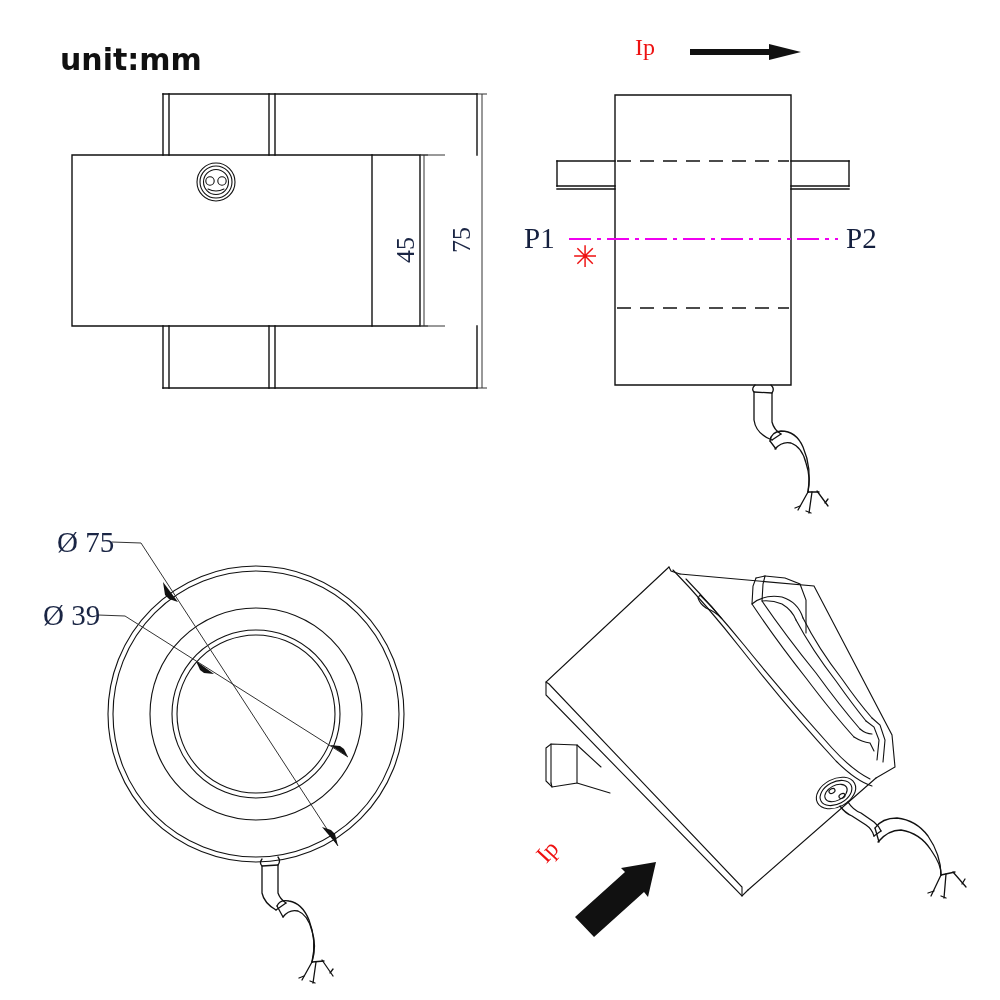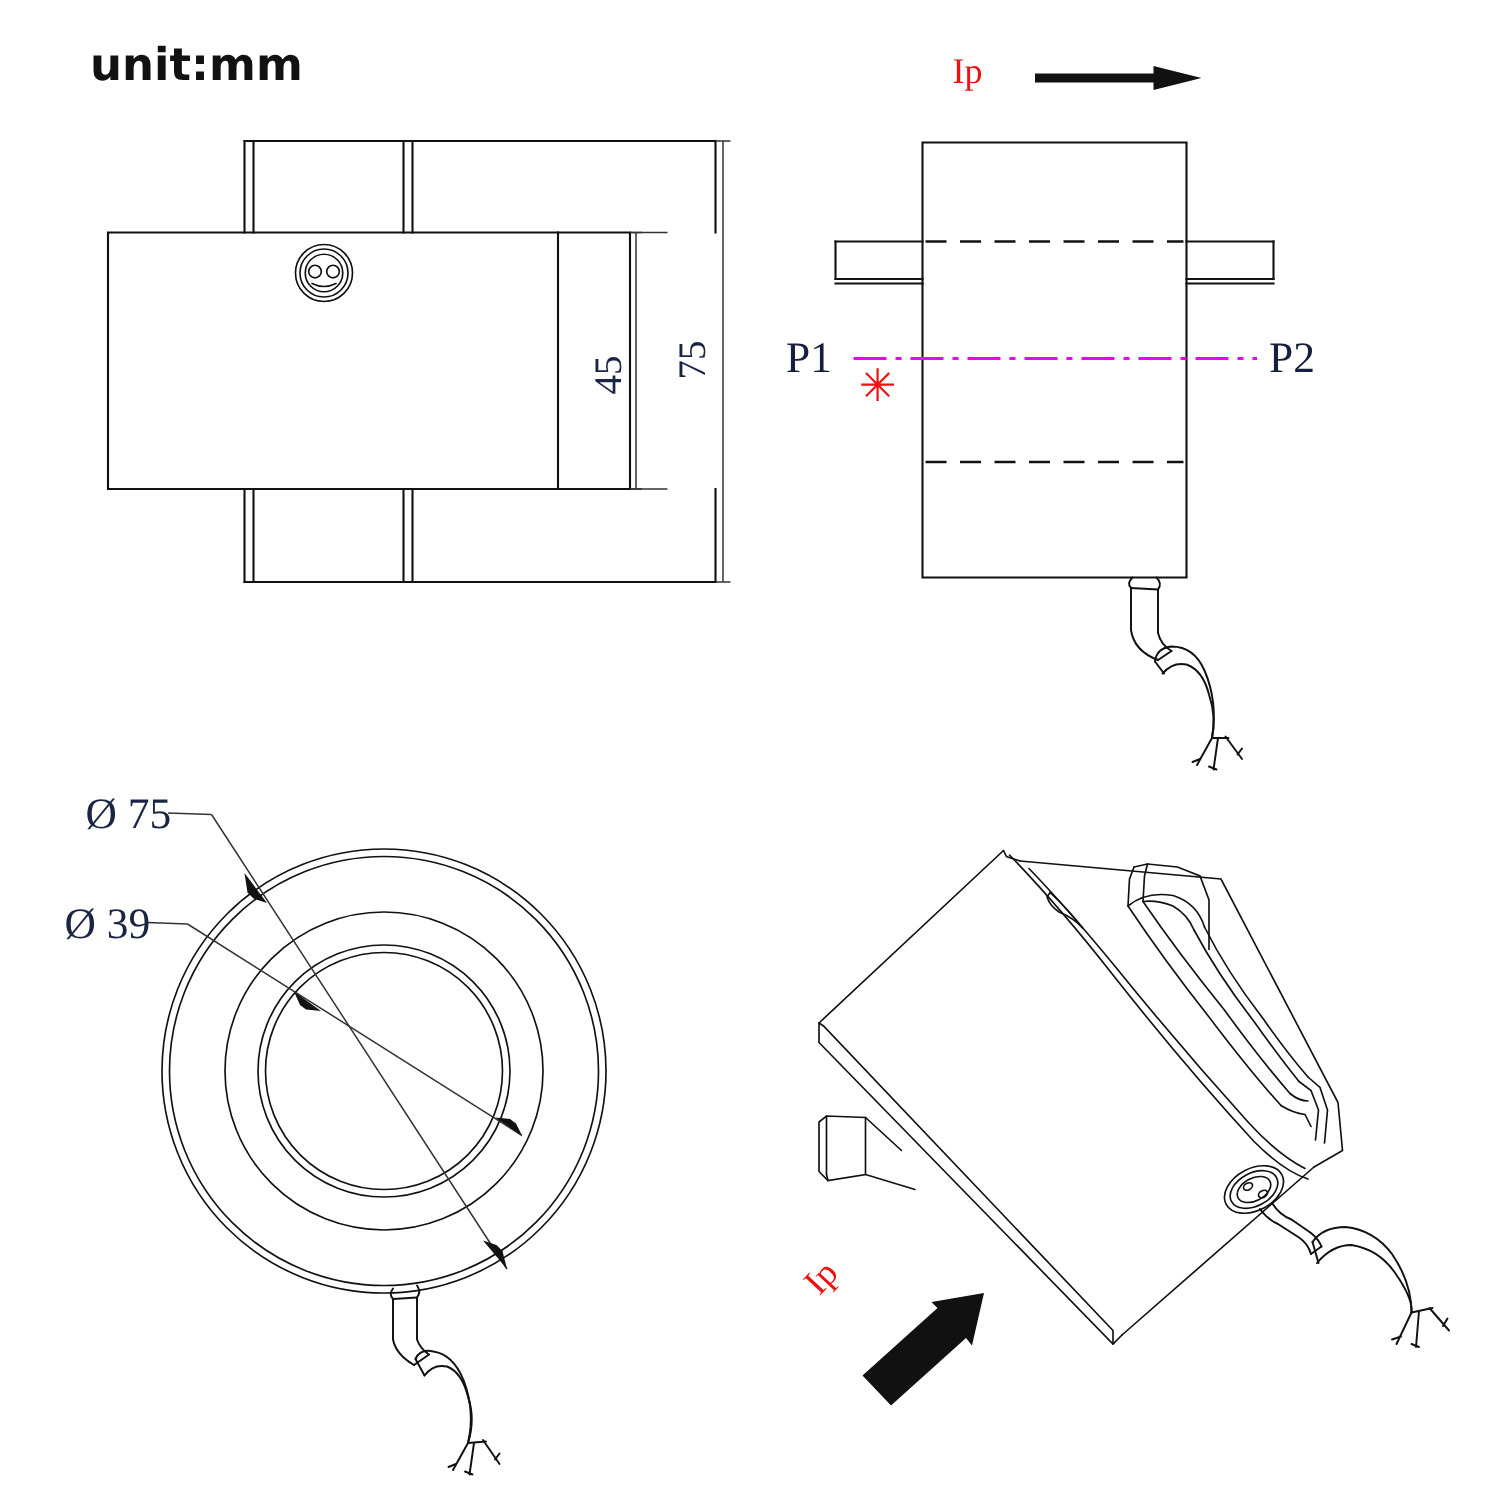--- a/index.html
+++ b/index.html
@@ -21,21 +21,21 @@
   #sheet svg {
     position: absolute;
     left: 0;
     top: 0;
     width: 1000px;
     height: 1000px;
   }
   .unit-label {
     position: absolute;
     left: 60px;
-    top: 26px;
+    top: 42px;
     font-family: "DejaVu Sans", sans-serif;
     font-size: 30px;
     font-weight: 700;
     color: #111111;
     letter-spacing: 0px;
     white-space: nowrap;
   }
   text.dim {
     font-family: "Liberation Serif", serif;
     font-size: 26px;

